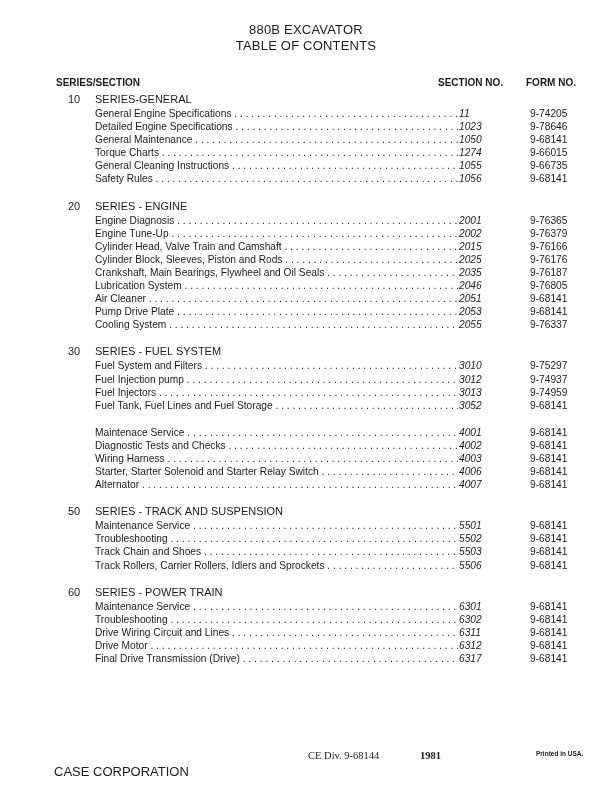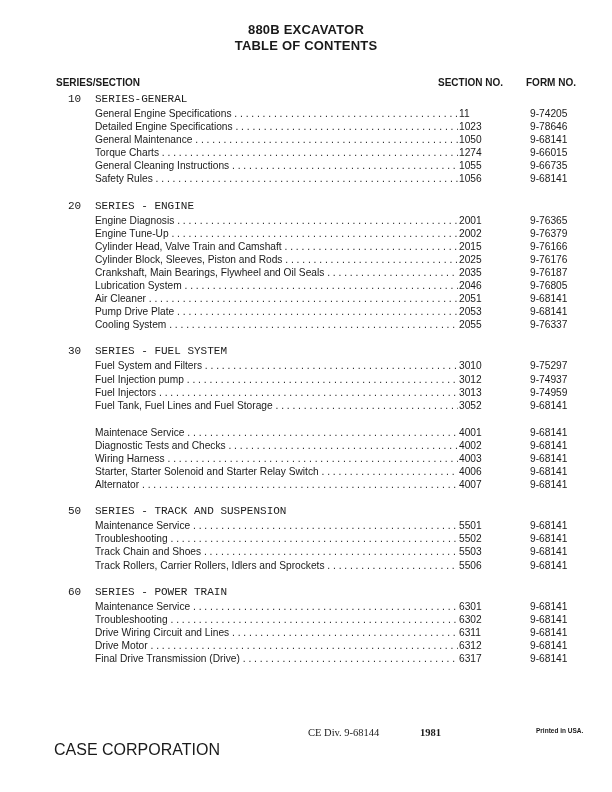--- a/index.html
+++ b/index.html
@@ -1,41 +1,41 @@
 <!DOCTYPE html>
 <html><head>
 <meta charset="utf-8">
 <style>
   html, body { margin: 0; padding: 0; background: #ffffff; }
   body { width: 612px; height: 792px; position: relative; overflow: hidden;
          font-family: "Liberation Sans", sans-serif; color: #1a1a1a; }
   .title { position: absolute; left: 0; width: 612px; text-align: center;
-           font-weight: bold; font-size: 13px; letter-spacing: 0.2px; }
+           font-weight: normal; font-size: 13px; letter-spacing: 0.2px; }
   #t1 { top: 22px; }
   #t2 { top: 38px; }
   .colhdr { position: absolute; top: 77px; font-weight: bold; font-size: 10px; }
   #h1 { left: 56px; }
   #h2 { left: 438px; }
   #h3 { left: 526px; text-align: right; }
   #content { position: absolute; top: 93px; left: 0; width: 612px; }
   .series { margin-bottom: 14px; }
-  .series-head { position: relative; height: 14px; font-size: 11px; font-family: Liberation Mono, monospace; }
+  .series-head { position: relative; height: 14px; font-size: 11px; }
   .series-num { position: absolute; left: 68px; top: 0; }
   .series-title { position: absolute; left: 95px; top: 0; }
   .row { position: relative; height: 13.1px; font-size: 10.2px; line-height: 13px; }
   .row .lbl { position: absolute; left: 95px; width: 363px; overflow: hidden;
               white-space: nowrap; }
   .row .lbl::after { content: " . . . . . . . . . . . . . . . . . . . . . . . . . . . . . . . . . . . . . . . . . . . . . . . . . . . . . . . . . . . . . . . . . . . . . . . . . . . . . . . . . . . . . . . . . . . . . . . . ."; }
-  .row .sec { position: absolute; left: 458px; background: #fff; padding-left: 1px; }
+  .row .sec { position: absolute; left: 458px; background: #fff; padding-left: 1px; font-style: italic; }
   .row .form { position: absolute; left: 530px; }
-  .footer { position: absolute; font-size: 10px; }
+  .footer { position: absolute; font-size: 10px; margin-top: 23px; }
   #f-div { left: 308px; top: 727px; font-family: "Liberation Serif", serif; font-size: 10.5px; }
   #f-year { left: 420px; top: 727px; font-family: "Liberation Serif", serif; font-size: 10.5px; font-weight: bold; }
   #f-print { left: 536px; top: 727px; font-size: 6.5px; font-weight: bold; }
-  #f-corp { left: 54px; top: 741px; font-size: 16px; }
+  #f-corp { left: 54px; top: 741px; font-size: 13px; }
 </style>
 </head>
 <body>
 
 <div class="title" id="t1">880B EXCAVATOR</div>
 <div class="title" id="t2">TABLE OF CONTENTS</div>
 
 <div class="colhdr" id="h1">SERIES/SECTION</div>
 <div class="colhdr" id="h2">SECTION NO.</div>
 <div class="colhdr" id="h3">FORM NO.</div>

